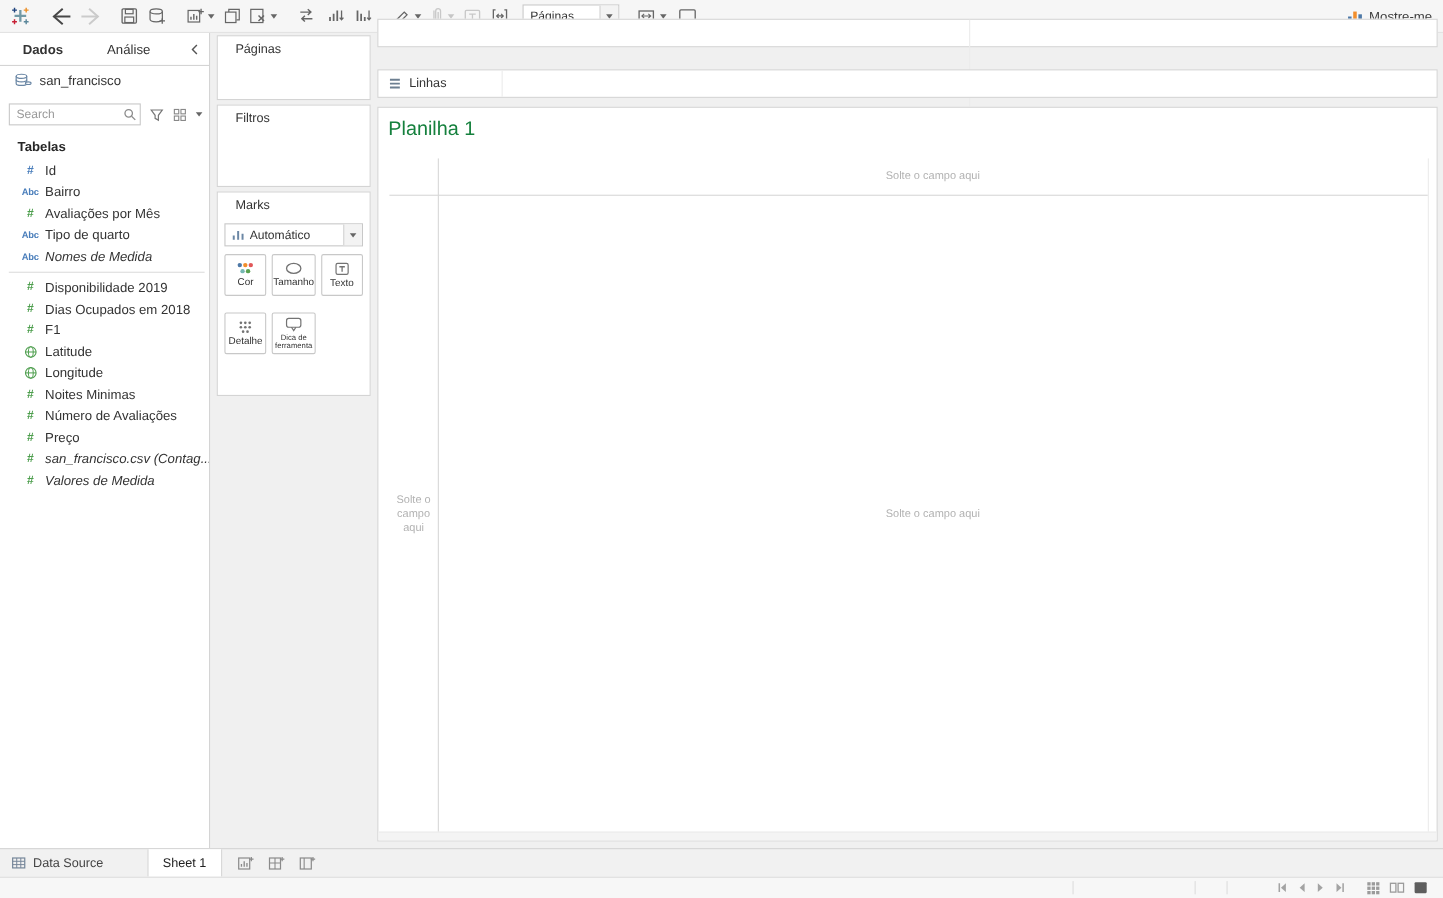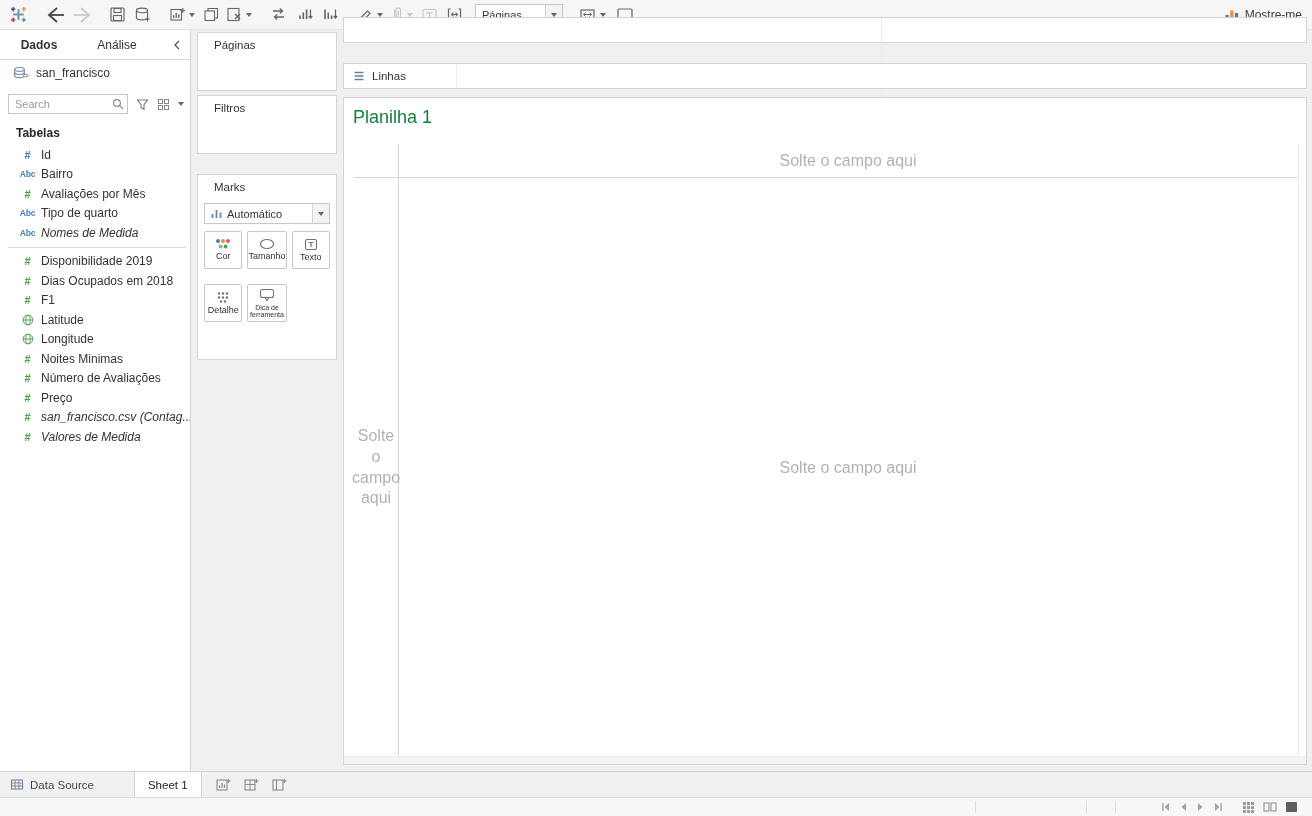--- a/index.html
+++ b/index.html
@@ -54,21 +54,21 @@
   .blue { color:#4a7ebb; }
   .green { color:#4d9e4d; }
   .f-label { font-size:12px; color:#333; white-space:nowrap; overflow:hidden; }
   .f-label.it { font-style:italic; }
   .field-sep { border-top:1px solid #dcdcdc; margin:4px 4px 4px 8px; }
 
   
   .card { position:absolute; background:#fff; border:1px solid #d4d4d4; }
   .card .card-title { font-size:11.5px; color:#333; padding:6px 8px 0 8px;margin-left:8px; }
   .card-pages  { left:197px; top:32px;  width:140px; height:59px; }
-  .card-filters{ left:197px; top:95px;  width:140px; height:59px; }
+  .card-filters{ left:197px; top:95px;  width:140px; height:75px; }
   .card-marks  { left:197px; top:174px; width:140px; height:186px; }
   .marks-body { padding:10px 6px 0 6px; }
   .mark-dd { height:21px; border:1px solid #c8c8c8; display:flex; align-items:center; background:#fff; }
   .mark-dd .ic { margin:0 4px 0 5px; }
   .mark-dd .txt { flex:1; font-size:11px; color:#333; }
   .mark-dd .cbx { width:17px; height:100%; border-left:1px solid #d4d4d4; display:flex; align-items:center; justify-content:center; background:#f3f3f3; }
   .marks-grid { margin-top:7px; display:grid; grid-template-columns:repeat(3,1fr); gap:15px 5px; }
   .mark-btn {
     height:38px; border:1px solid #c8c8c8; border-radius:2px; background:#fff;
     display:flex; flex-direction:column; align-items:center; justify-content:center; gap:2px;
@@ -84,21 +84,21 @@
   .shelf-cols { top:17px;flex-direction:column; } .shelf-rows { top:63px; }
   .shelf .head { display:flex; align-items:center; gap:6px; padding:0 10px 0 8px; width:113px; flex:0 0 113px; border-right:1px solid #ececec; height:100%; }
   .shelf .head .lbl { font-size:11.5px; color:#333; }
   .shelf .well { flex:1; height:100%; }
 
   .canvas { position:absolute; left:343px; top:97px; width:964px; height:668px; background:#fff; border:1px solid #d4d4d4; }
   .sheet-title { position:absolute; left:9px; top:9px; font-size:18px; color:#15803d; }
   .vline-main { position:absolute; left:54px; top:46px; width:1px; height:614px; background:#d8d8d8; }
   .vline-right{ position:absolute; left:954px; top:46px; width:1px; height:614px; background:#ebebeb; }
   .hline-main { position:absolute; left:10px; top:79px; width:944px; height:1px; background:#d8d8d8; }
-  .dropzone { position:absolute; display:flex; align-items:center; justify-content:center; color:#b2b2b2; font-size:16px; text-align:center; }
+  .dropzone { position:absolute; display:flex; align-items:center; justify-content:center; color:#b2b2b2; font-size:10px; text-align:center; }
   .drop-top  { left:54px; top:46px; width:900px; height:33px; }
   .drop-left { left:10px; top:79px; width:44px; height:581px; line-height:1.3; }
   .drop-main { left:54px; top:79px; width:900px; height:581px; }
   .hscroll { position:absolute; left:0; bottom:0; width:100%; height:8px; background:#f4f4f4; border-top:1px solid #ececec; }
 
   
   .sheetbar {
     position:absolute; left:0; top:771px; width:1312px; height:26px;
     background:#f1f1f1; border-top:1px solid #d4d4d4; display:flex; align-items:stretch;
   }

